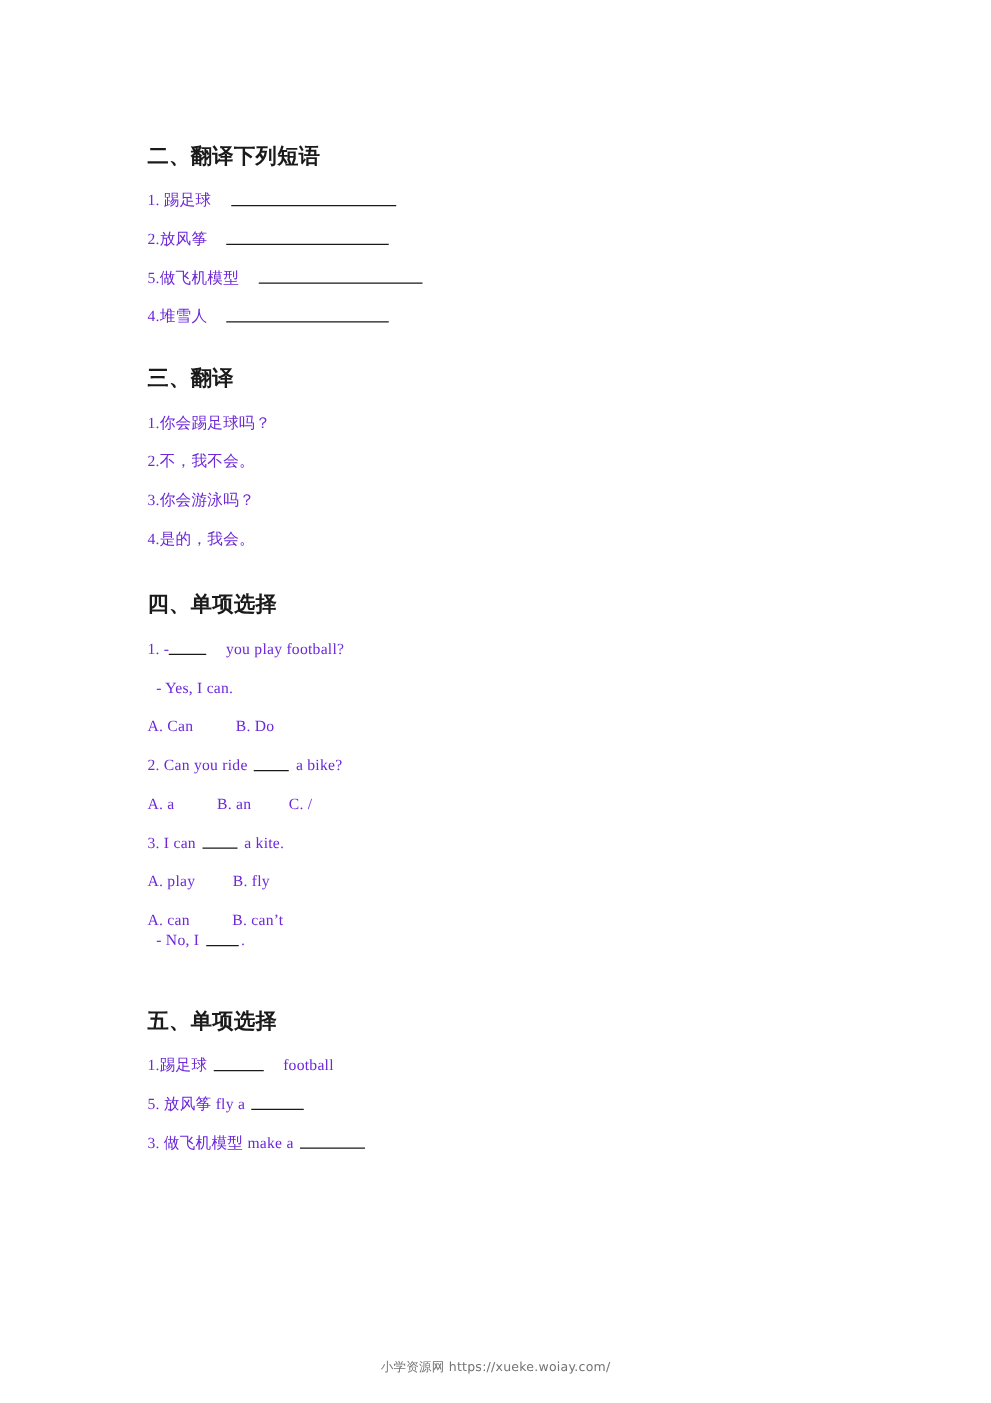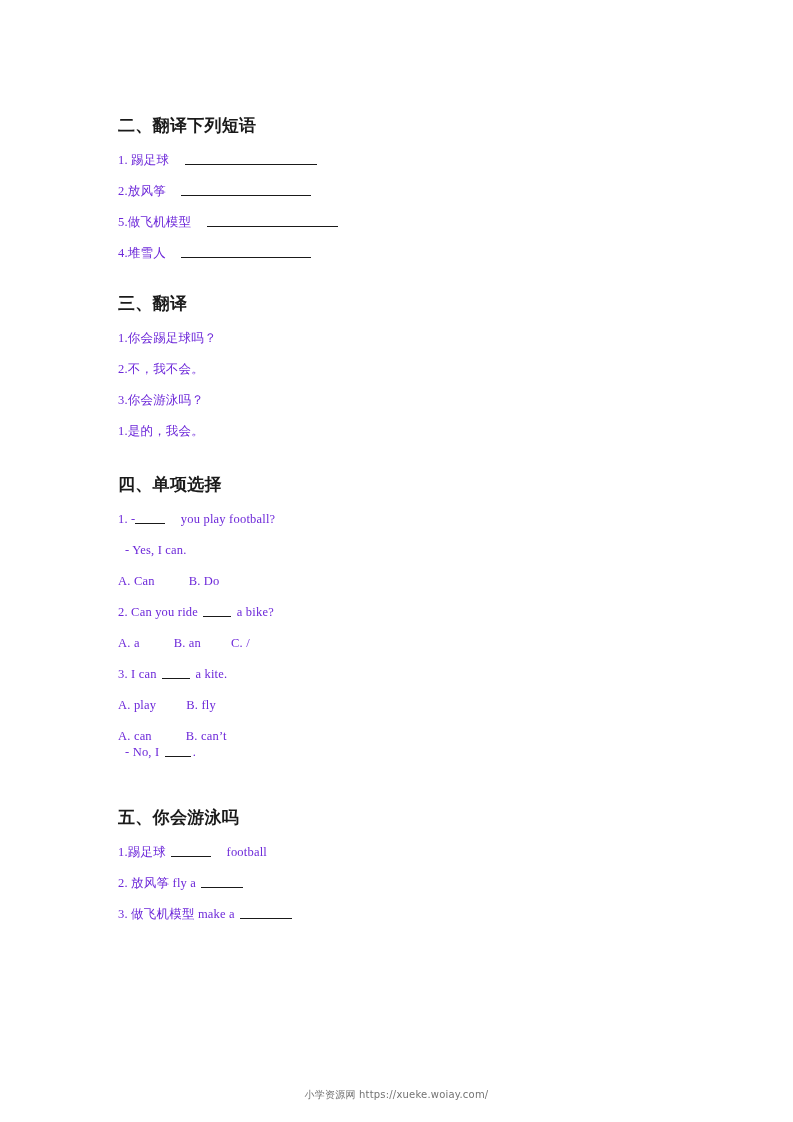--- a/index.html
+++ b/index.html
@@ -132,21 +132,21 @@
     </div>
 
     <div class="sec-gap-1"></div>
 
     <div class="section">
       <div class="sec-heading">三、翻译</div>
 
       <div class="line">1.你会踢足球吗？</div>
       <div class="line">2.不，我不会。</div>
       <div class="line">3.你会游泳吗？</div>
-      <div class="line last">1.是的，我会。</div>
+      <div class="line last">4.是的，我会。</div>
     </div>
 
     <div class="sec-gap-2"></div>
 
     <div class="section">
       <div class="sec-heading">四、单项选择</div>
 
       <div class="line">
         <span>1. -</span><span class="blank b30 tight"></span>
         <span class="gap-sm"></span><span>you play football?</span>
@@ -179,30 +179,30 @@
       </div>
       <div class="line indent">
         <span>- No, I</span>
         <span class="blank b26"></span><span>.</span>
       </div>
     </div>
 
     <div class="sec-gap-3"></div>
 
     <div class="section">
-      <div class="sec-heading">五、你会游泳吗</div>
+      <div class="sec-heading">五、单项选择</div>
 
       <div class="line">
         <span>1.踢足球</span>
         <span class="blank b40"></span>
         <span class="gap-sm"></span><span>football</span>
       </div>
 
       <div class="line">
-        <span>2. 放风筝  fly a</span>
+        <span>5. 放风筝  fly a</span>
         <span class="blank b42"></span><span></span>
       </div>
 
       <div class="line last">
         <span>3. 做飞机模型  make a</span>
         <span class="blank b52"></span><span></span>
       </div>
     </div>
 
   </div>

